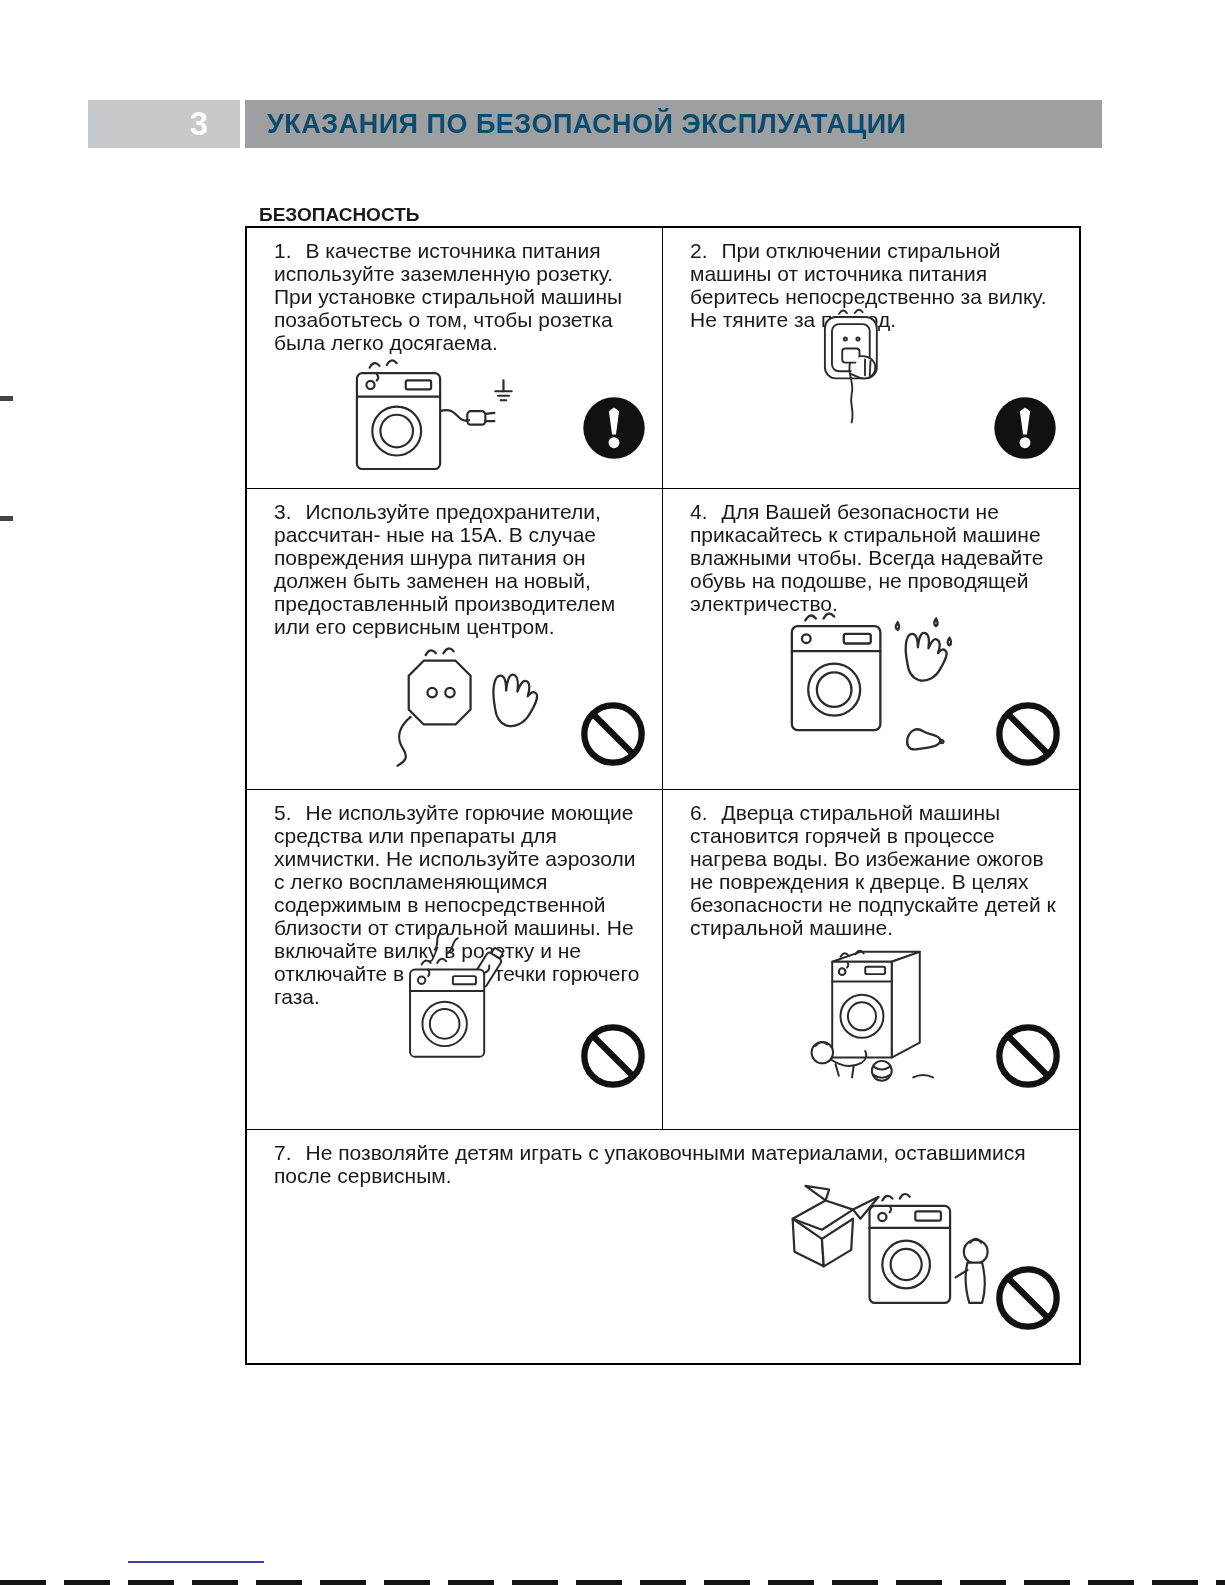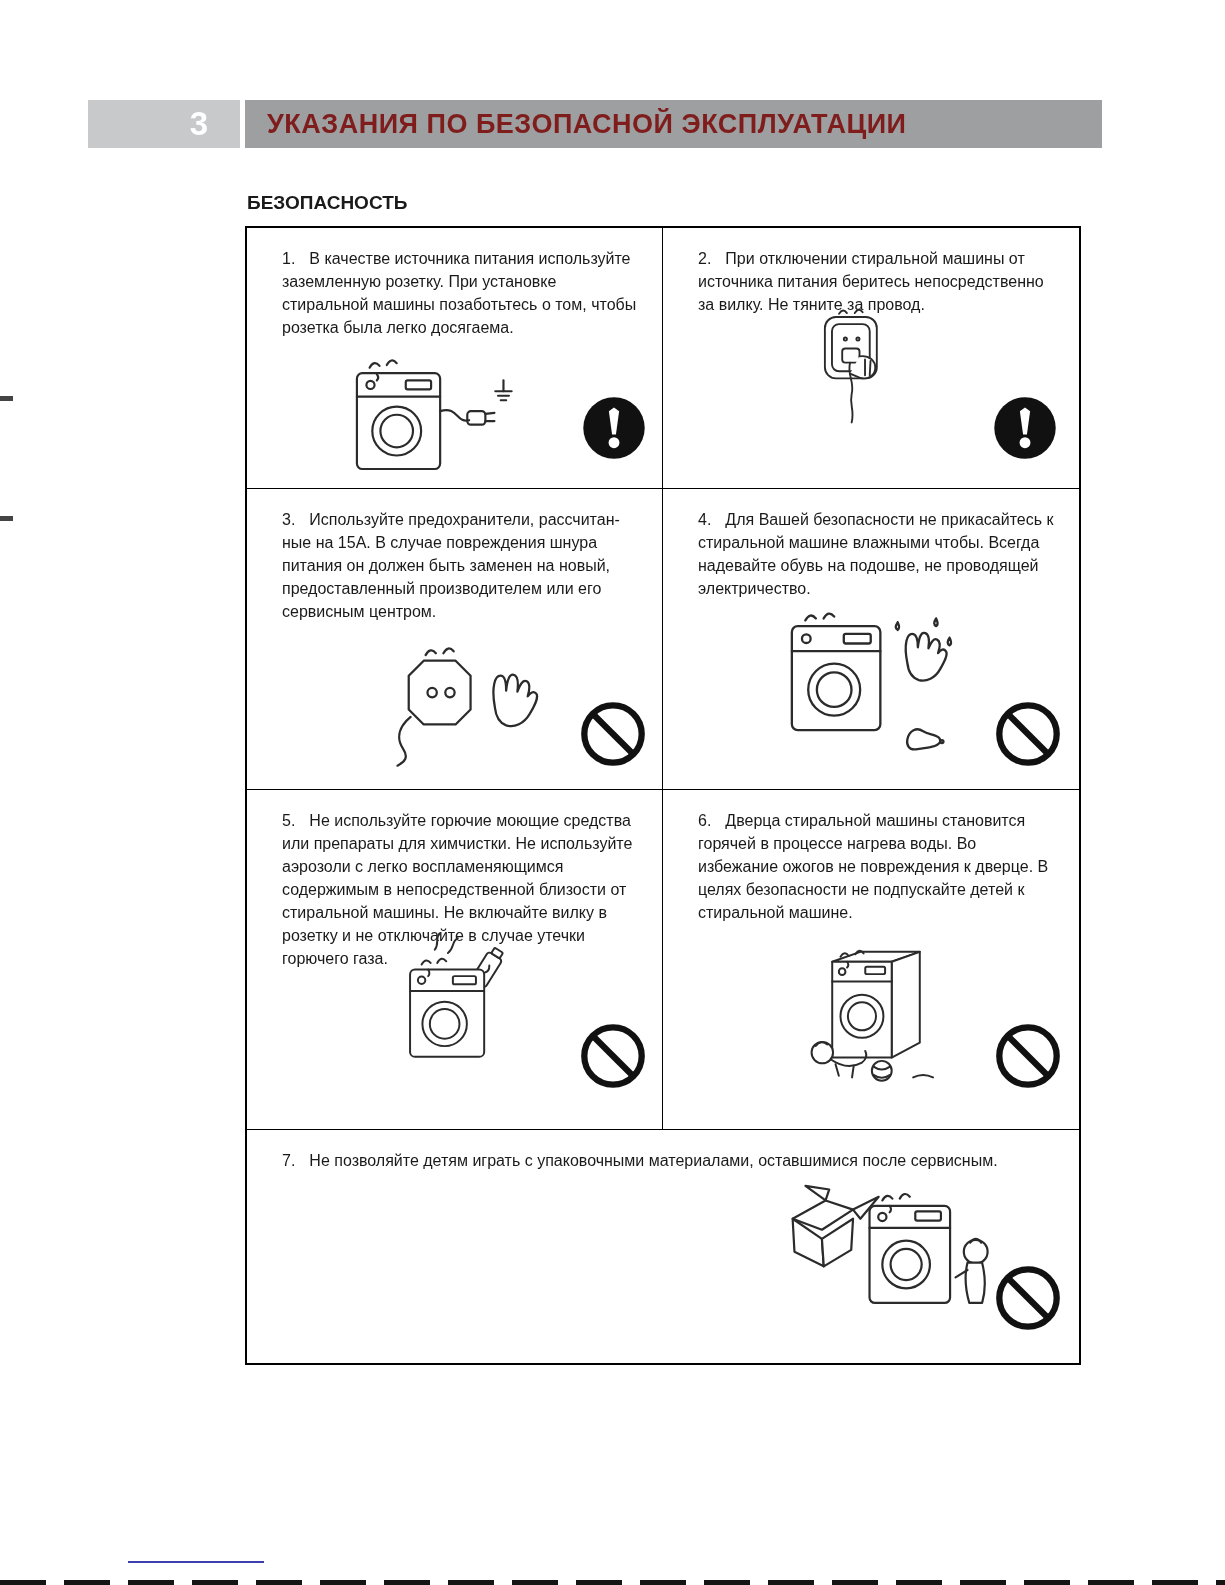--- a/index.html
+++ b/index.html
@@ -5,35 +5,35 @@
   html,body{margin:0;padding:0;background:#fff;}
   .page{position:relative;width:1225px;height:1585px;background:#fff;overflow:hidden;
         font-family:"Liberation Sans",sans-serif;color:#1a1a1a;}
 
   
   .header-band{position:absolute;left:88px;top:100px;width:1014px;height:48px;display:flex;}
   .page-num-box{width:152px;height:48px;background:#c7c9ca;display:flex;align-items:center;
                 justify-content:flex-end;padding-right:32px;box-sizing:border-box;}
   .page-num-box span{font-size:33px;font-weight:bold;color:#fff;}
   .title-bar{flex:1;margin-left:5px;background:#9d9fa1;display:flex;align-items:center;}
-  .title-bar span{color:#7f1d1d;font-weight:bold;font-size:27px;letter-spacing:.5px;padding-left:22px;}
-
-  
-  .section-title{position:absolute;left:247px;top:192px;font-size:19px;font-weight:bold;margin:0;}
+  .title-bar span{color:#0c4a6e;font-weight:bold;font-size:27px;letter-spacing:.5px;padding-left:22px;}
+
+  
+  .section-title{position:absolute;left:247px;top:192px;font-size:19px;font-weight:bold;margin:12px;}
 
   
   .safety-table{position:absolute;left:245px;top:226px;width:836px;
                 display:grid;grid-template-columns:1fr 1fr;
                 grid-template-rows:261px 301px 340px 233px;
                 border:2px solid #000;box-sizing:border-box;}
   .cell{position:relative;box-sizing:border-box;border-bottom:1.5px solid #000;background:#fff;}
   .cell.col-left{border-right:1.5px solid #000;}
   .cell.full{grid-column:1 / -1;border-bottom:none;}
 
-  .item-text{margin:8px;padding:11px 14px 0 27px;font-size:16px;line-height:23px;}
+  .item-text{margin:0;padding:11px 14px 0 27px;font-size:21px;line-height:23px;}
   .item-text .num{margin-right:14px;}
 
   
   .illus{position:absolute;}
   .c1 .illus{left:90px;top:118px;width:190px;}
   .c2 .illus{left:132px;top:78px;width:118px;}
   .c3 .illus{left:128px;top:138px;width:178px;}
   .c4 .illus{left:100px;top:116px;width:202px;}
   .c5 .illus{left:140px;top:140px;width:140px;}
   .c6 .illus{left:118px;top:142px;width:190px;}

